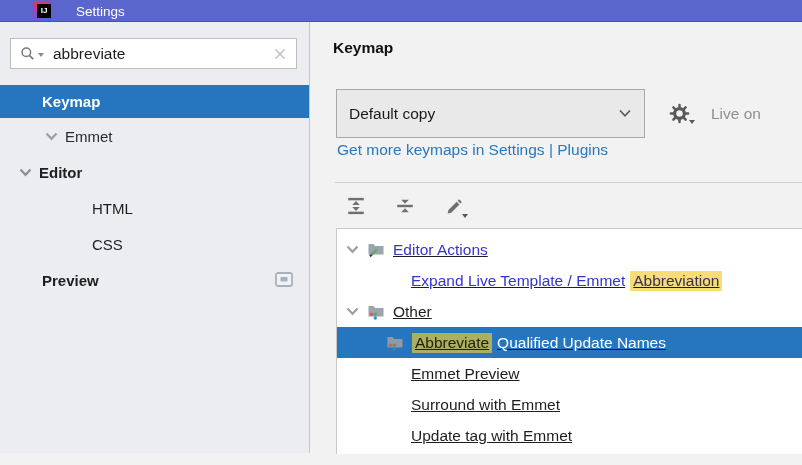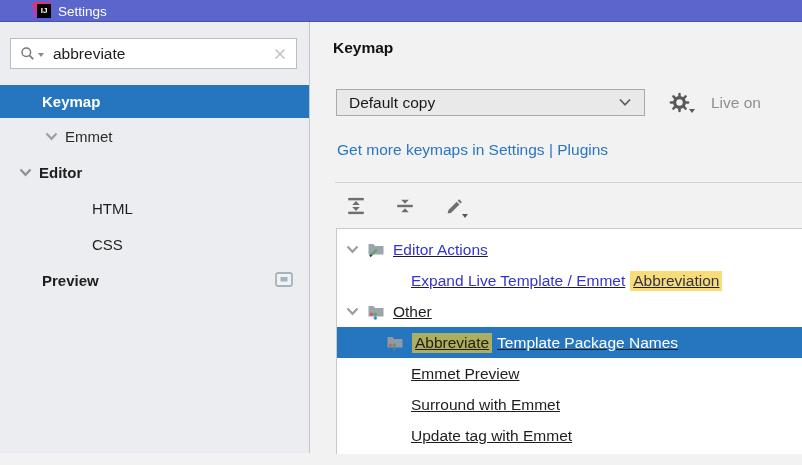--- a/index.html
+++ b/index.html
@@ -7,21 +7,21 @@
   body { font-family:"Liberation Sans", sans-serif; background:#F2F2F2; color:#1E1E1E; }
 
   
   .titlebar { height:22px; background:var(--titlebar,#5A66CB); display:flex; align-items:center;
               box-shadow:inset 0 -1px 0 rgba(0,0,0,.18); }
   .app-logo { width:19px; height:19px; margin-left:33px; position:relative; border-radius:3px;
               background:linear-gradient(160deg,#FE2857 0%,#A444C0 45%,#2E6BF2 100%); }
   .app-logo .inner { position:absolute; right:1px; top:2px; width:14px; height:14px; background:#000;
                      color:#fff; font-size:8px; font-weight:bold; display:flex; align-items:center;
                      justify-content:center; letter-spacing:0; }
-  .titlebar .wtitle { color:#FFFFFF; font-size:13.5px; margin-left:6px; }
+  .titlebar .wtitle { color:#FFFFFF; font-size:13.5px; margin-left:24px; }
 
   .content { display:flex; height:431px; }
 
   
   .sidebar { width:310px; background:var(--sidebar_bg,#EBEDF0); border-right:1px solid #C6C6C6;
              position:relative; flex:none; }
   .search-box { position:absolute; left:10px; top:16px; width:287px; height:31px; background:#fff;
                 border:1px solid #BDBDBD; display:flex; align-items:center; padding:0 9px; }
   .search-box .mag { display:flex; align-items:center; }
   .search-box .tri { width:0; height:0; border-left:3.5px solid transparent; border-right:3.5px solid transparent;
@@ -34,21 +34,21 @@
   .srow.r-editor { padding-left:19px; font-weight:bold; }
   .srow.r-emmet { padding-left:45px; color:#2B2B2B; }
   .srow.r-leaf { padding-left:92px; }
   .srow.r-plugins { padding-left:42px; font-weight:bold; position:relative; }
   .srow .plug-ic { position:absolute; right:16px; top:10px; }
 
   
   .main { position:relative; flex:1; background:var(--main_bg,#F2F2F2); }
   .page-title { position:absolute; left:23px; top:17px; font-size:15.5px; font-weight:bold; color:#111; }
   .combo-row { position:absolute; left:26px; top:67px; display:flex; align-items:center; }
-  .combo { width:309px; height:27px; background:#E9E9E9; border:1px solid #A9A9A9; display:flex;
+  .combo { width:309px; height:49px; background:#E9E9E9; border:1px solid #A9A9A9; display:flex;
            align-items:center; padding:0 12px; cursor:default; }
   .combo .cval { font-size:15.5px; flex:1; color:#1A1A1A; }
   .gear-btn { margin-left:24px; position:relative; display:flex; cursor:default; }
   .gear-btn .tri { width:0; height:0; border-left:3.5px solid transparent; border-right:3.5px solid transparent;
                    border-top:4.5px solid #595959; position:absolute; right:-5px; bottom:0; }
   .based-on { margin-left:21px; font-size:15.5px; color:#8F8F8F; white-space:nowrap; }
   .link-row { position:absolute; left:27px; top:119px; font-size:15.5px; color:var(--link,#2977BE); cursor:pointer; }
   .divider { position:absolute; left:25px; right:0; top:160px; height:1px; background:#D2D2D2; }
   .toolbar { position:absolute; left:32px; top:170px; display:flex; align-items:center; gap:21px; }
   .tbtn { width:28px; height:28px; display:flex; align-items:center; justify-content:center; position:relative; cursor:default; }
@@ -244,21 +244,21 @@
       <div class="trow sel">
         <span class="ficon">
           <svg width="18" height="17" viewBox="0 0 17 17">
             <path d="M1 3 h5 l1.5 2 H16 v8.5 H1 Z" fill="#8E9BA4"></path>
             <circle cx="4" cy="11.2" r="1.7" fill="#C9625F"></circle>
             <circle cx="7.8" cy="11.2" r="1.7" fill="#6B8F6B"></circle>
             <circle cx="7.8" cy="15" r="1.7" fill="#4B7FA8"></circle>
           </svg>
         </span>
         <span class="hl-olive">Abbreviate</span>
-        <span class="rest">Template Package Names</span>
+        <span class="rest">Qualified Update Names</span>
       </div>
 
       <div class="trow t-child">
         <span>Emmet Preview</span>
       </div>
       <div class="trow t-child">
         <span>Surround with Emmet</span>
       </div>
       <div class="trow t-child">
         <span>Update tag with Emmet</span>

